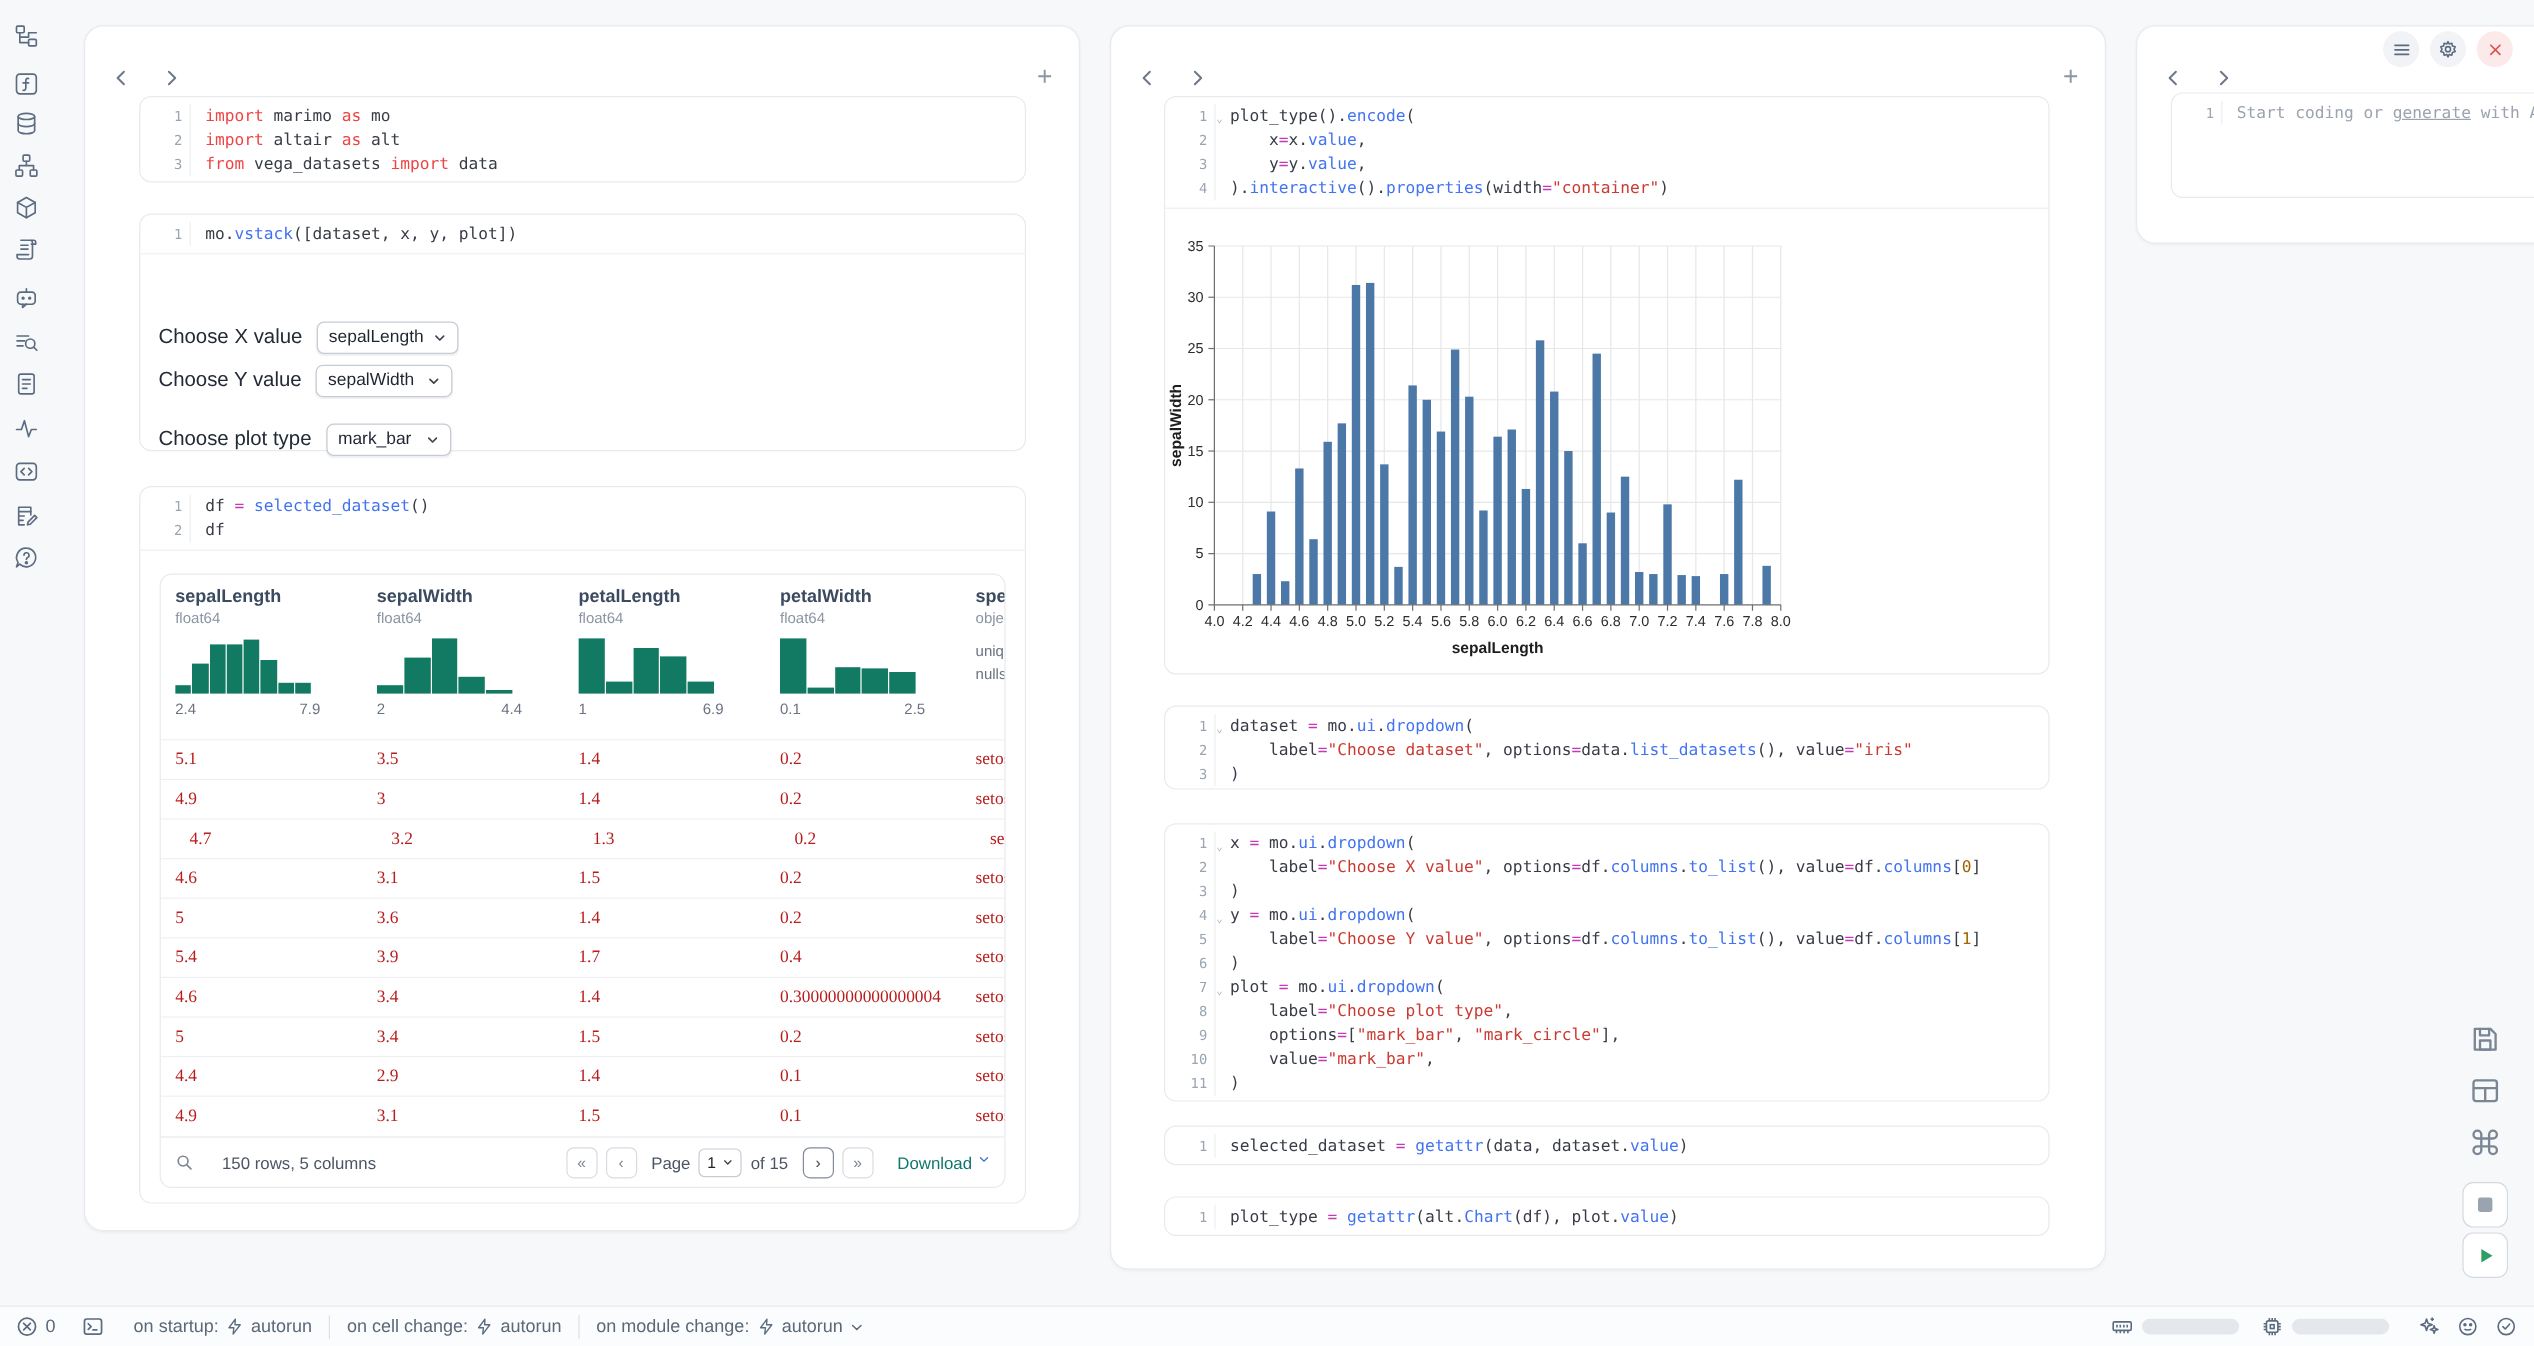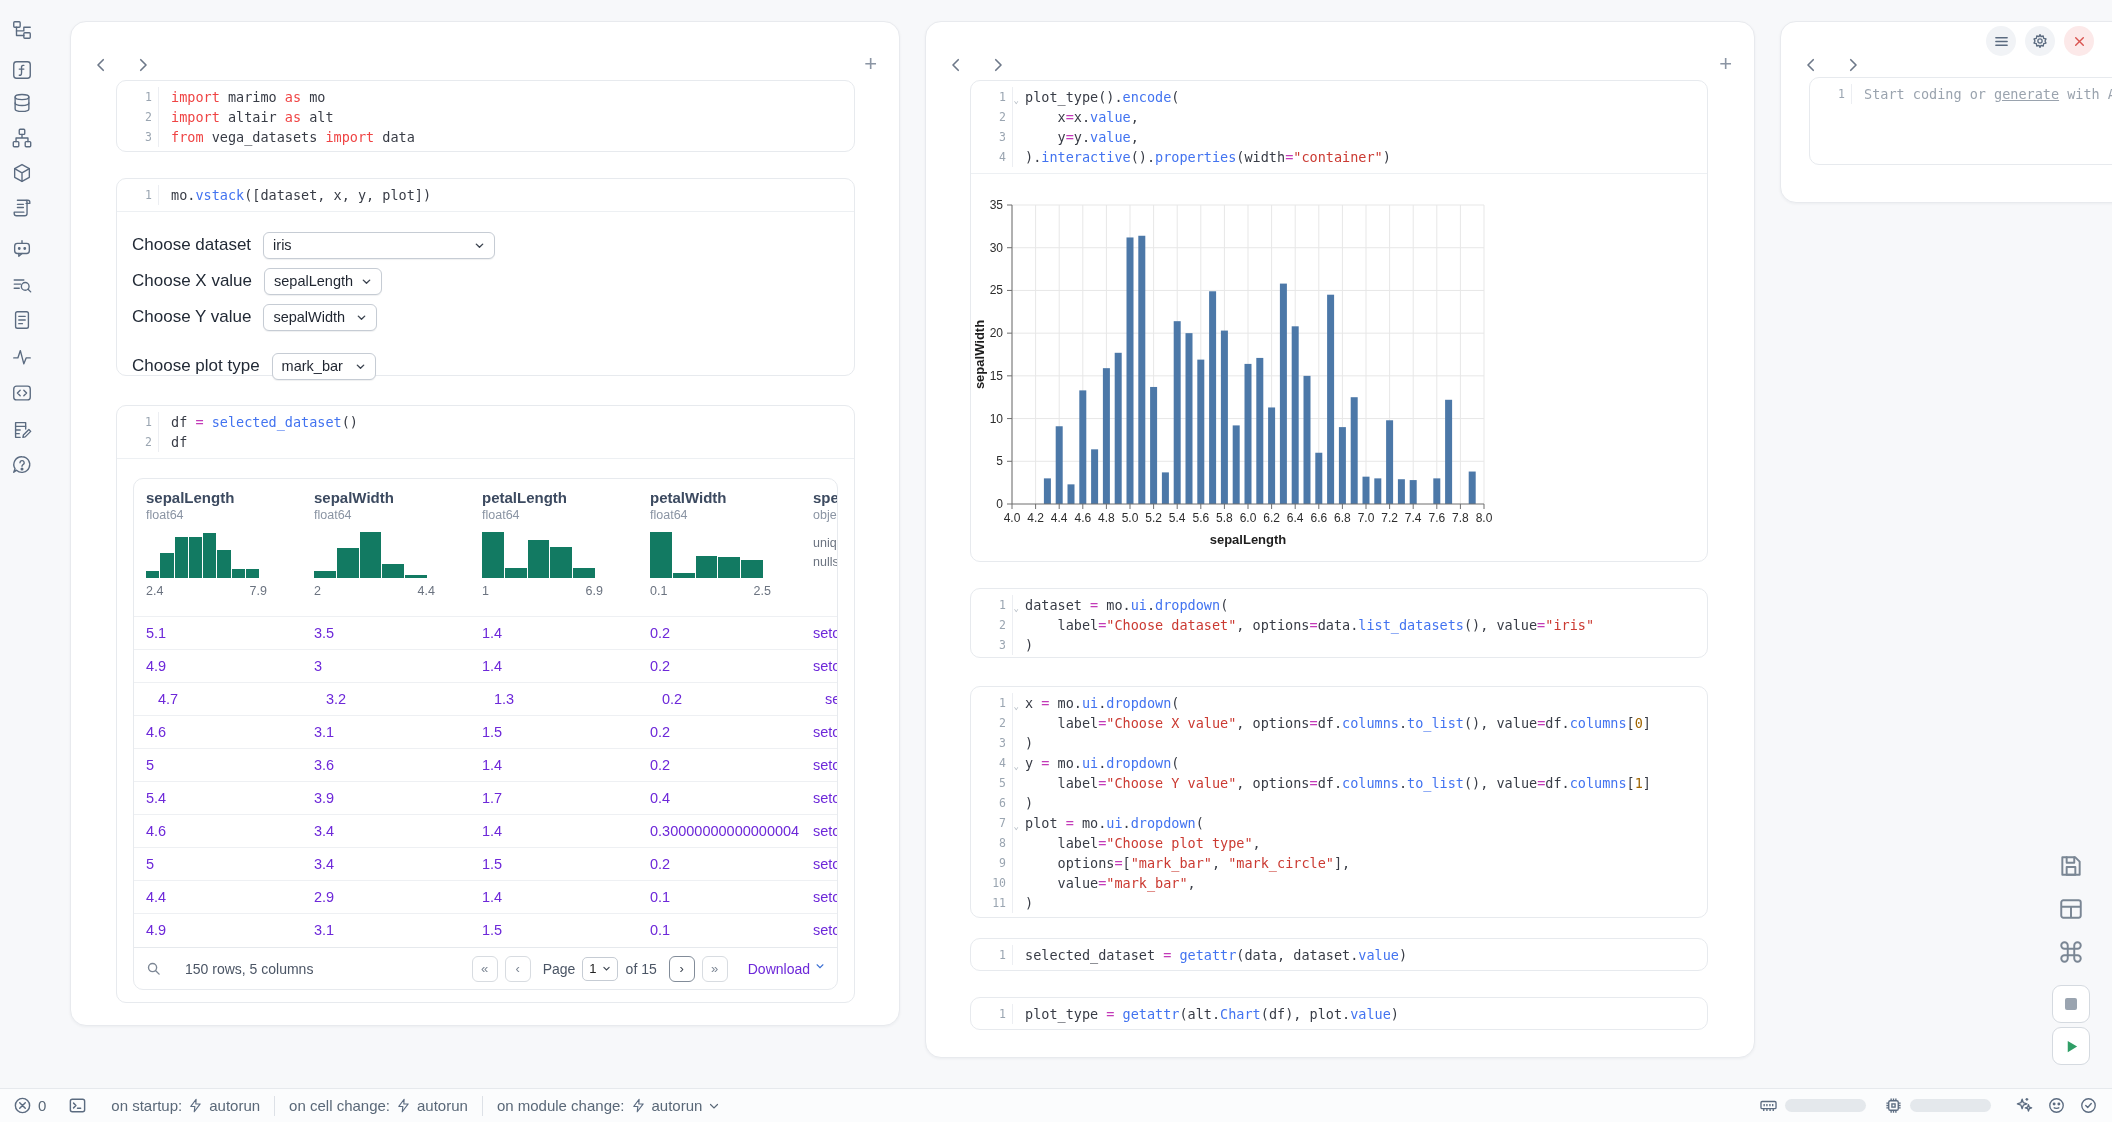--- a/index.html
+++ b/index.html
@@ -42,30 +42,30 @@
   .tbl-head { position:absolute; left:0; top:0; right:0; height:137px; }
   .tbl-col { position:absolute; top:10px; overflow:hidden; white-space:nowrap; }
   .col-name { font-size:15px; font-weight:bold; color:#3c4a60; }
   .col-type { font-size:12.5px; color:#8a94a3; margin-top:2px; }
   .hist { display:flex; align-items:flex-end; gap:1px; height:46px; margin-top:10px; width:113px; }
   .hist .bar { background:#127a62; }
   .hist-range { width:121px; display:flex; justify-content:space-between;
     font-size:12.5px; color:#6b7380; margin-top:6px; }
   .col-stats { font-size:12.5px; color:#6b7380; margin-top:12px; line-height:19px; }
   .tbl-row { position:absolute; left:0; right:0; height:33px; border-top:1px solid #eef0f3;
-    display:flex; align-items:center; font-size:14.5px; color:#6d28d9; }
+    display:flex; align-items:center; font-size:14.5px; color:#b91c1c;font-family:Liberation Serif, serif; }
   .tbl-cell { overflow:hidden; white-space:nowrap; flex:0 0 auto; }
   .tbl-footer { position:absolute; left:0; right:0; bottom:0; height:42px; border-top:1px solid #e6e9ed;
     display:flex; align-items:center; font-size:14px; color:#4b5565; padding:0 12px; }
   .pg-btn { width:26px; height:26px; border:1px solid #d8dce1; border-radius:6px; background:#fff;
     display:flex; align-items:center; justify-content:center; color:#7c8694; font-size:13px; cursor:pointer; }
   .pg-btn.active { border-color:#828c99; color:#3c4450; }
   .page-select { height:24px; border:1px solid #c6ccd4; border-radius:5px; display:flex; align-items:center;
     padding:0 6px; font-size:13px; color:#222; gap:5px; background:#fff; cursor:pointer; }
-  .download-link { color:#6d28d9; font-size:14px; display:flex; align-items:flex-start; gap:5px; cursor:pointer; }
+  .download-link { color:#0f766e; font-size:14px; display:flex; align-items:flex-start; gap:5px; cursor:pointer; }
 
   
   #chart-svg text { font-family:"Liberation Sans", sans-serif; }
   .chart-menu-btn { position:absolute; left:1660px; top:188px; width:36px; height:36px; border-radius:50%;
     border:1px solid #e6e9ed; background:#fff; color:#9ca6b0; display:flex; align-items:center;
     justify-content:center; font-size:14px; letter-spacing:1px; cursor:pointer; }
 
   
   .placeholder { font-family:"DejaVu Sans Mono", monospace; font-size:13.5px; color:#9aa3ae; white-space:nowrap; }
   .placeholder u { text-decoration:underline; cursor:pointer; }
@@ -387,29 +387,20 @@
       </div>
     </div>
     <div class="cell-card abs" style="left: 970px; top: 938px; width: 738px; height: 33px;">
       <div class="code-area">
         <div class="code-line"><div class="gutter">1</div><div class="code-text"><span class="tk-t">selected_dataset </span><span class="tk-o">=</span><span class="tk-t"> </span><span class="tk-f">getattr</span><span class="tk-t">(data, dataset.</span><span class="tk-f">value</span><span class="tk-t">)</span></div></div>
       </div>
     </div>
     <div class="cell-card abs" style="left: 970px; top: 997px; width: 738px; height: 33px;">
       <div class="code-area">
         <div class="code-line"><div class="gutter">1</div><div class="code-text"><span class="tk-t">plot_type </span><span class="tk-o">=</span><span class="tk-t"> </span><span class="tk-f">getattr</span><span class="tk-t">(alt.</span><span class="tk-f">Chart</span><span class="tk-t">(df), plot.</span><span class="tk-f">value</span><span class="tk-t">)</span></div></div>
-      </div>
-    </div>
-    <div class="ctl-row" style="left: 132px; top: 231px;">
-      <span class="ctl-label">Choose dataset</span>
-      <div class="ui-select" style="width: 232px;">
-        <span class="sel-txt">iris</span>
-        <svg width="11" height="11" viewBox="0 0 24 24" fill="none" stroke="#3c4450" stroke-width="3" stroke-linecap="round" stroke-linejoin="round">
-          <path d="M5 9 L12 16 L19 9"></path>
-        </svg>
       </div>
     </div>
     <div class="ctl-row" style="left: 132px; top: 267px;">
       <span class="ctl-label">Choose X value</span>
       <div class="ui-select" style="width: 118px;">
         <span class="sel-txt">sepalLength</span>
         <svg width="11" height="11" viewBox="0 0 24 24" fill="none" stroke="#3c4450" stroke-width="3" stroke-linecap="round" stroke-linejoin="round">
           <path d="M5 9 L12 16 L19 9"></path>
         </svg>
       </div>

